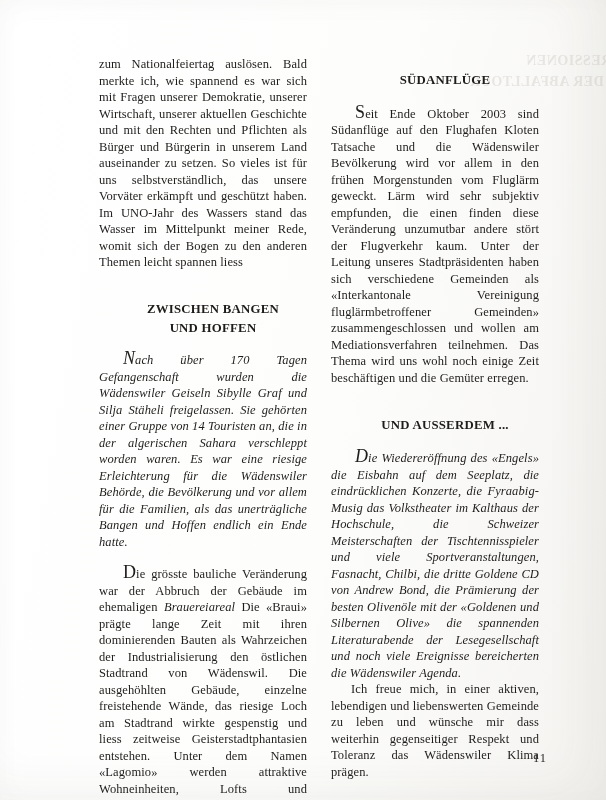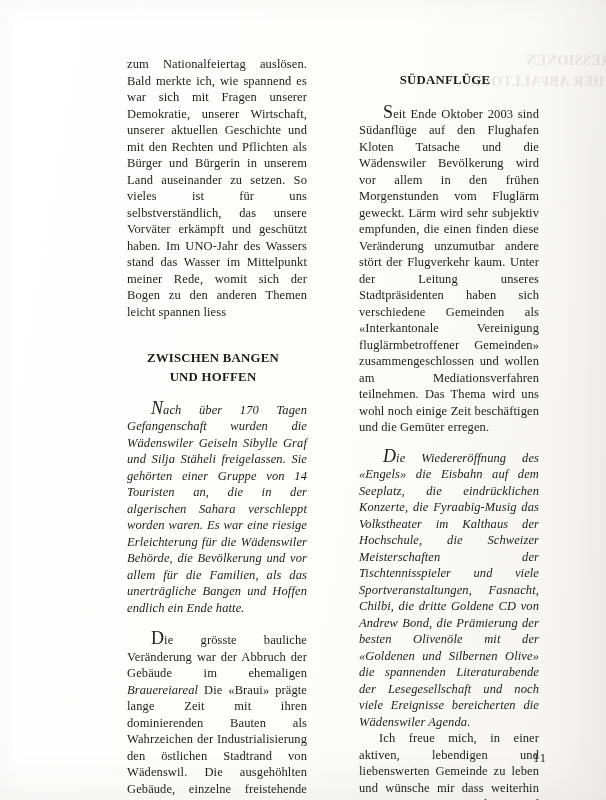--- a/index.html
+++ b/index.html
@@ -13,21 +13,21 @@
     overflow:hidden;
     font-family:"Liberation Serif","DejaVu Serif",serif;
     color:#1e1d1b;
   }
   .col{position:absolute;width:208px;}
   .col-left{left:99px;top:56px;}
   .col-right{left:331px;top:58px;}
   p{margin:0;}
   .body{
     font-size:12.5px;line-height:16.5px;
-    text-align:justify;letter-spacing:0.1px;margin-left:28px;
+    text-align:justify;letter-spacing:0.1px;
   }
   .indent{text-indent:24px;}
   .indent-sm{text-indent:20px;}
   .cap{font-size:18px;line-height:16.5px;}
   .heading{
     font-weight:bold;font-size:12.8px;line-height:19px;
     letter-spacing:0.25px;padding-left:20px;
     white-space:pre-line;text-align:center;
   }
   .h-gap-lg{margin-top:29px;}
@@ -71,20 +71,21 @@
 
 
     <p class="body indent p-after-h2"><span class="cap">D</span><span>ie grösste bauliche Veränderung war der Abbruch der Gebäude im ehemaligen </span><i>Brauereiareal</i><span> Die «Braui» prägte lange Zeit mit ihren dominierenden Bauten als Wahrzeichen der Industrialisierung den östlichen Stadtrand von Wädenswil. Die ausgehöhlten Gebäude, einzelne freistehende Wände, das riesige Loch am Stadtrand wirkte gespenstig und liess zeitweise Geisterstadtphantasien entstehen. Unter dem Namen «Lagomio» werden attraktive Wohneinheiten, Lofts und Geschäftsräumlichkeiten in zeitgenössischer Architektur das Ortsbild verändern.</span></p>
   </div>
 
   <div class="col col-right">
     <h3 class="heading">SÜDANFLÜGE</h3>
 
     <p class="body indent p-after-h2"><span class="cap">S</span><span>eit Ende Oktober 2003 sind Südanflüge auf den Flughafen Kloten Tatsache und die Wädenswiler Bevölkerung wird vor allem in den frühen Morgenstunden vom Fluglärm geweckt. Lärm wird sehr subjektiv empfunden, die einen finden diese Veränderung unzumutbar andere stört der Flugverkehr kaum. Unter der Leitung unseres Stadtpräsidenten haben sich verschiedene Gemeinden als «Interkantonale Vereinigung fluglärmbetroffener Gemeinden» zusammengeschlossen und wollen am Mediationsverfahren teilnehmen. Das Thema wird uns wohl noch einige Zeit beschäftigen und die Gemüter erregen.</span></p>
 
+    <h3 class="heading h-gap-r">UND AUSSERDEM ...</h3>
 
     <p class="body indent p-after-h"><span class="cap">D</span><span>ie Wiedereröffnung des «Engels» die Eisbahn auf dem Seeplatz, die eindrücklichen Konzerte, die Fyraabig-Musig das Volkstheater im Kalthaus der Hochschule, die Schweizer Meisterschaften der Tischtennisspieler und viele Sportveranstaltungen, Fasnacht, Chilbi, die dritte Goldene CD von Andrew Bond, die Prämierung der besten Olivenöle mit der «Goldenen und Silbernen Olive» die spannenden Literaturabende der Lesegesellschaft und noch viele Ereignisse bereicherten die Wädenswiler Agenda.</span></p>
 
     <p class="body indent-sm">Ich freue mich, in einer aktiven, lebendigen und liebenswerten Gemeinde zu leben und wünsche mir dass weiterhin gegenseitiger Respekt und Toleranz das Wädenswiler Klima prägen.</p>
 
     <div class="sig">
       <div>Felicitas Taddei</div>
 
     </div>
   </div>

